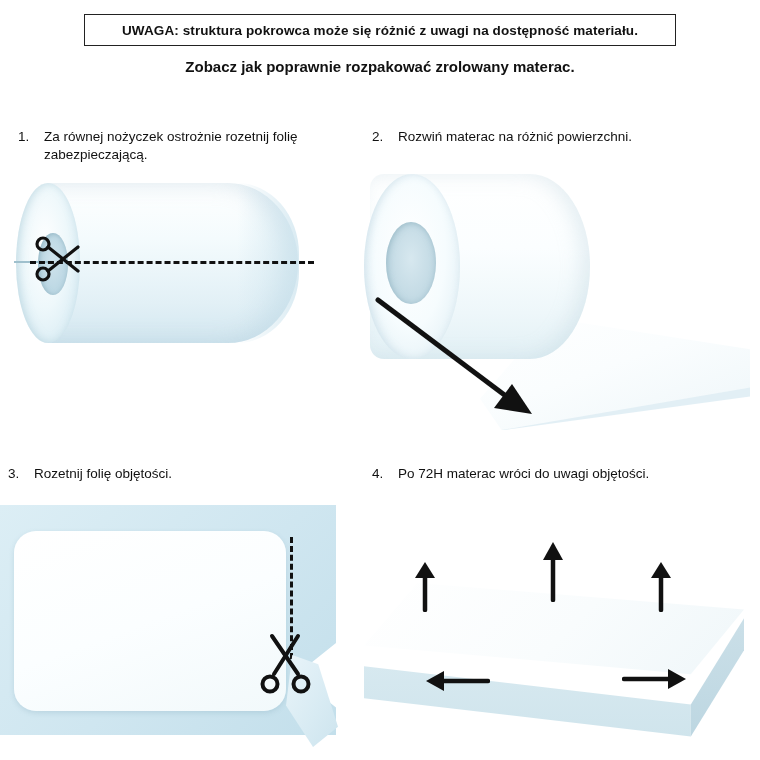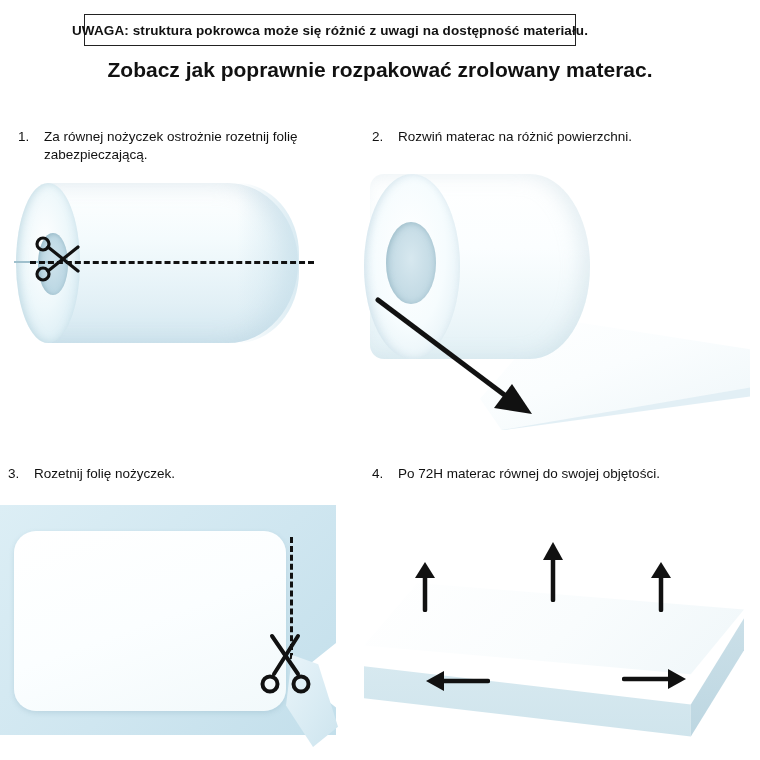--- a/index.html
+++ b/index.html
@@ -12,21 +12,21 @@
     height: 760px;
     position: relative;
     font-family: "Liberation Sans", sans-serif;
     color: #111111;
     overflow: hidden;
   }
   .notice {
     position: absolute;
     left: 84px;
     top: 14px;
-    width: 492px;
+    width: 592px;
     height: 32px;
     border: 1px solid #222222;
     box-sizing: border-box;
     display: flex;
     align-items: center;
     justify-content: center;
     background: #ffffff;
   }
   .notice-text {
     font-size: 13.5px;
@@ -34,21 +34,21 @@
     letter-spacing: 0.1px;
     color: #111111;
     white-space: nowrap;
   }
   .main-title {
     position: absolute;
     left: 0;
     top: 58px;
     width: 760px;
     text-align: center;
-    font-size: 21px;
+    font-size: 15px;
     font-weight: bold;
     color: #111111;
   }
 
   .step-head {
     position: absolute;
     display: flex;
     align-items: flex-start;
     font-size: 13.5px;
     line-height: 1.35;
@@ -244,26 +244,26 @@
   <span class="step-text">Za równej nożyczek ostrożnie rozetnij folię zabezpieczającą.</span>
 </div>
 
 <div class="step-head s2-head">
   <span class="step-num">2.</span>
   <span class="step-text">Rozwiń materac na różnić powierzchni.</span>
 </div>
 
 <div class="step-head s3-head">
   <span class="step-num">3.</span>
-  <span class="step-text">Rozetnij folię nożyczek.</span>
+  <span class="step-text">Rozetnij folię objętości.</span>
 </div>
 
 <div class="step-head s4-head">
   <span class="step-num">4.</span>
-  <span class="step-text">Po 72H materac równej do swojej objętości.</span>
+  <span class="step-text">Po 72H materac wróci do uwagi objętości.</span>
 </div>
 
 <div class="panel p1">
   <div class="cyl-body"></div>
   <div class="cyl-cap"></div>
   <div class="cyl-hole"></div>
   <div class="cut-line-solid"></div>
   <div class="cut-line"></div>
   <svg class="scissors-1" viewBox="0 0 52 52">
     <g stroke="#111111" stroke-width="3.2" fill="none" stroke-linecap="round">

